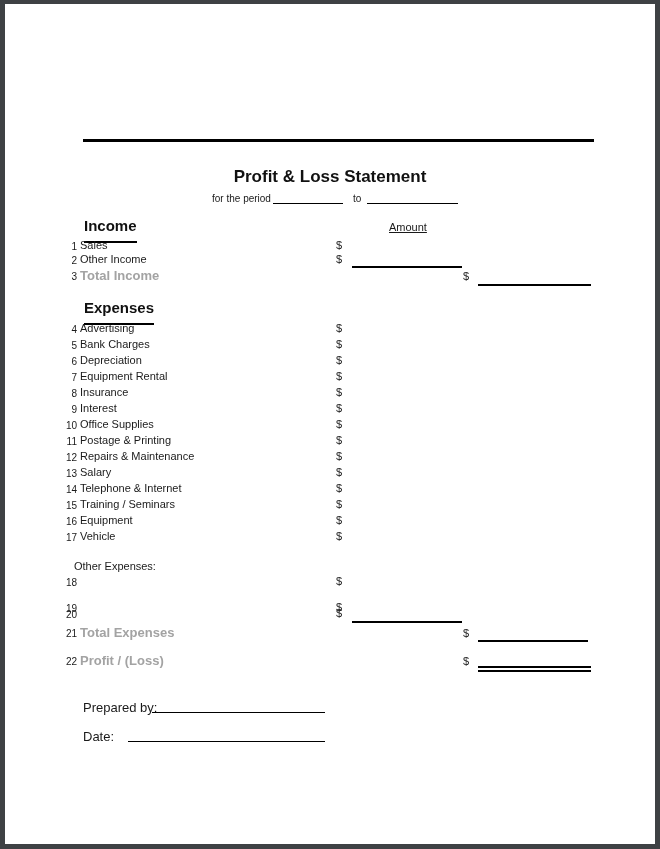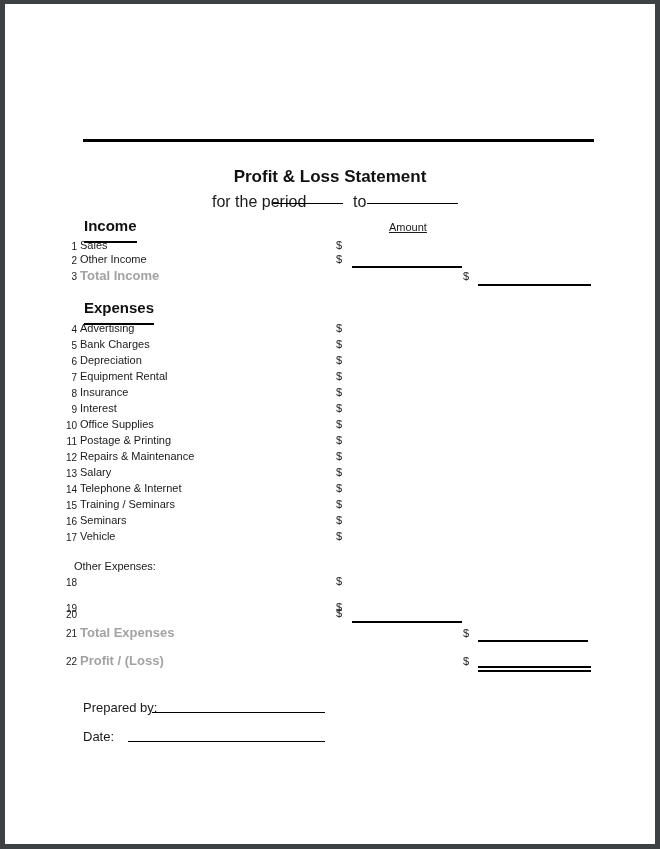--- a/index.html
+++ b/index.html
@@ -19,21 +19,21 @@
 
   
   .rule { position:absolute; background:#000; }
   .blank { position:absolute; border-bottom:1.5px solid #000; height:0; }
 
   
   .doc-title {
     position:absolute; left:5px; top:167px; width:650px;
     text-align:center; font-size:17px; font-weight:bold; color:#111;
   }
-  .period-text { position:absolute; top:193px; font-size:16px; }
+  .period-text { position:absolute; top:193px; font-size:10px; }
 
   
   .section-heading {
     position:absolute; left:84px; font-size:15px; font-weight:bold;
     line-height:15px; border-bottom:2px solid #000; padding-bottom:8px; color:#111;
   }
   .amount-header {
     position:absolute; left:389px; top:221px; font-size:11px;
     text-decoration:underline;
   }
@@ -149,21 +149,21 @@
     <span class="label">Telephone &amp; Internet</span>
     <span class="cur">$</span>
   </div>
   <div class="row" style="top:498px;">
     <span class="num">15</span>
     <span class="label">Training / Seminars</span>
     <span class="cur">$</span>
   </div>
   <div class="row" style="top:514px;">
     <span class="num">16</span>
-    <span class="label">Seminars</span>
+    <span class="label">Equipment</span>
     <span class="cur">$</span>
   </div>
   <div class="row" style="top:530px;">
     <span class="num">17</span>
     <span class="label">Vehicle</span>
     <span class="cur">$</span>
   </div>
 
   <div class="other-label">Other Expenses:</div>
 

